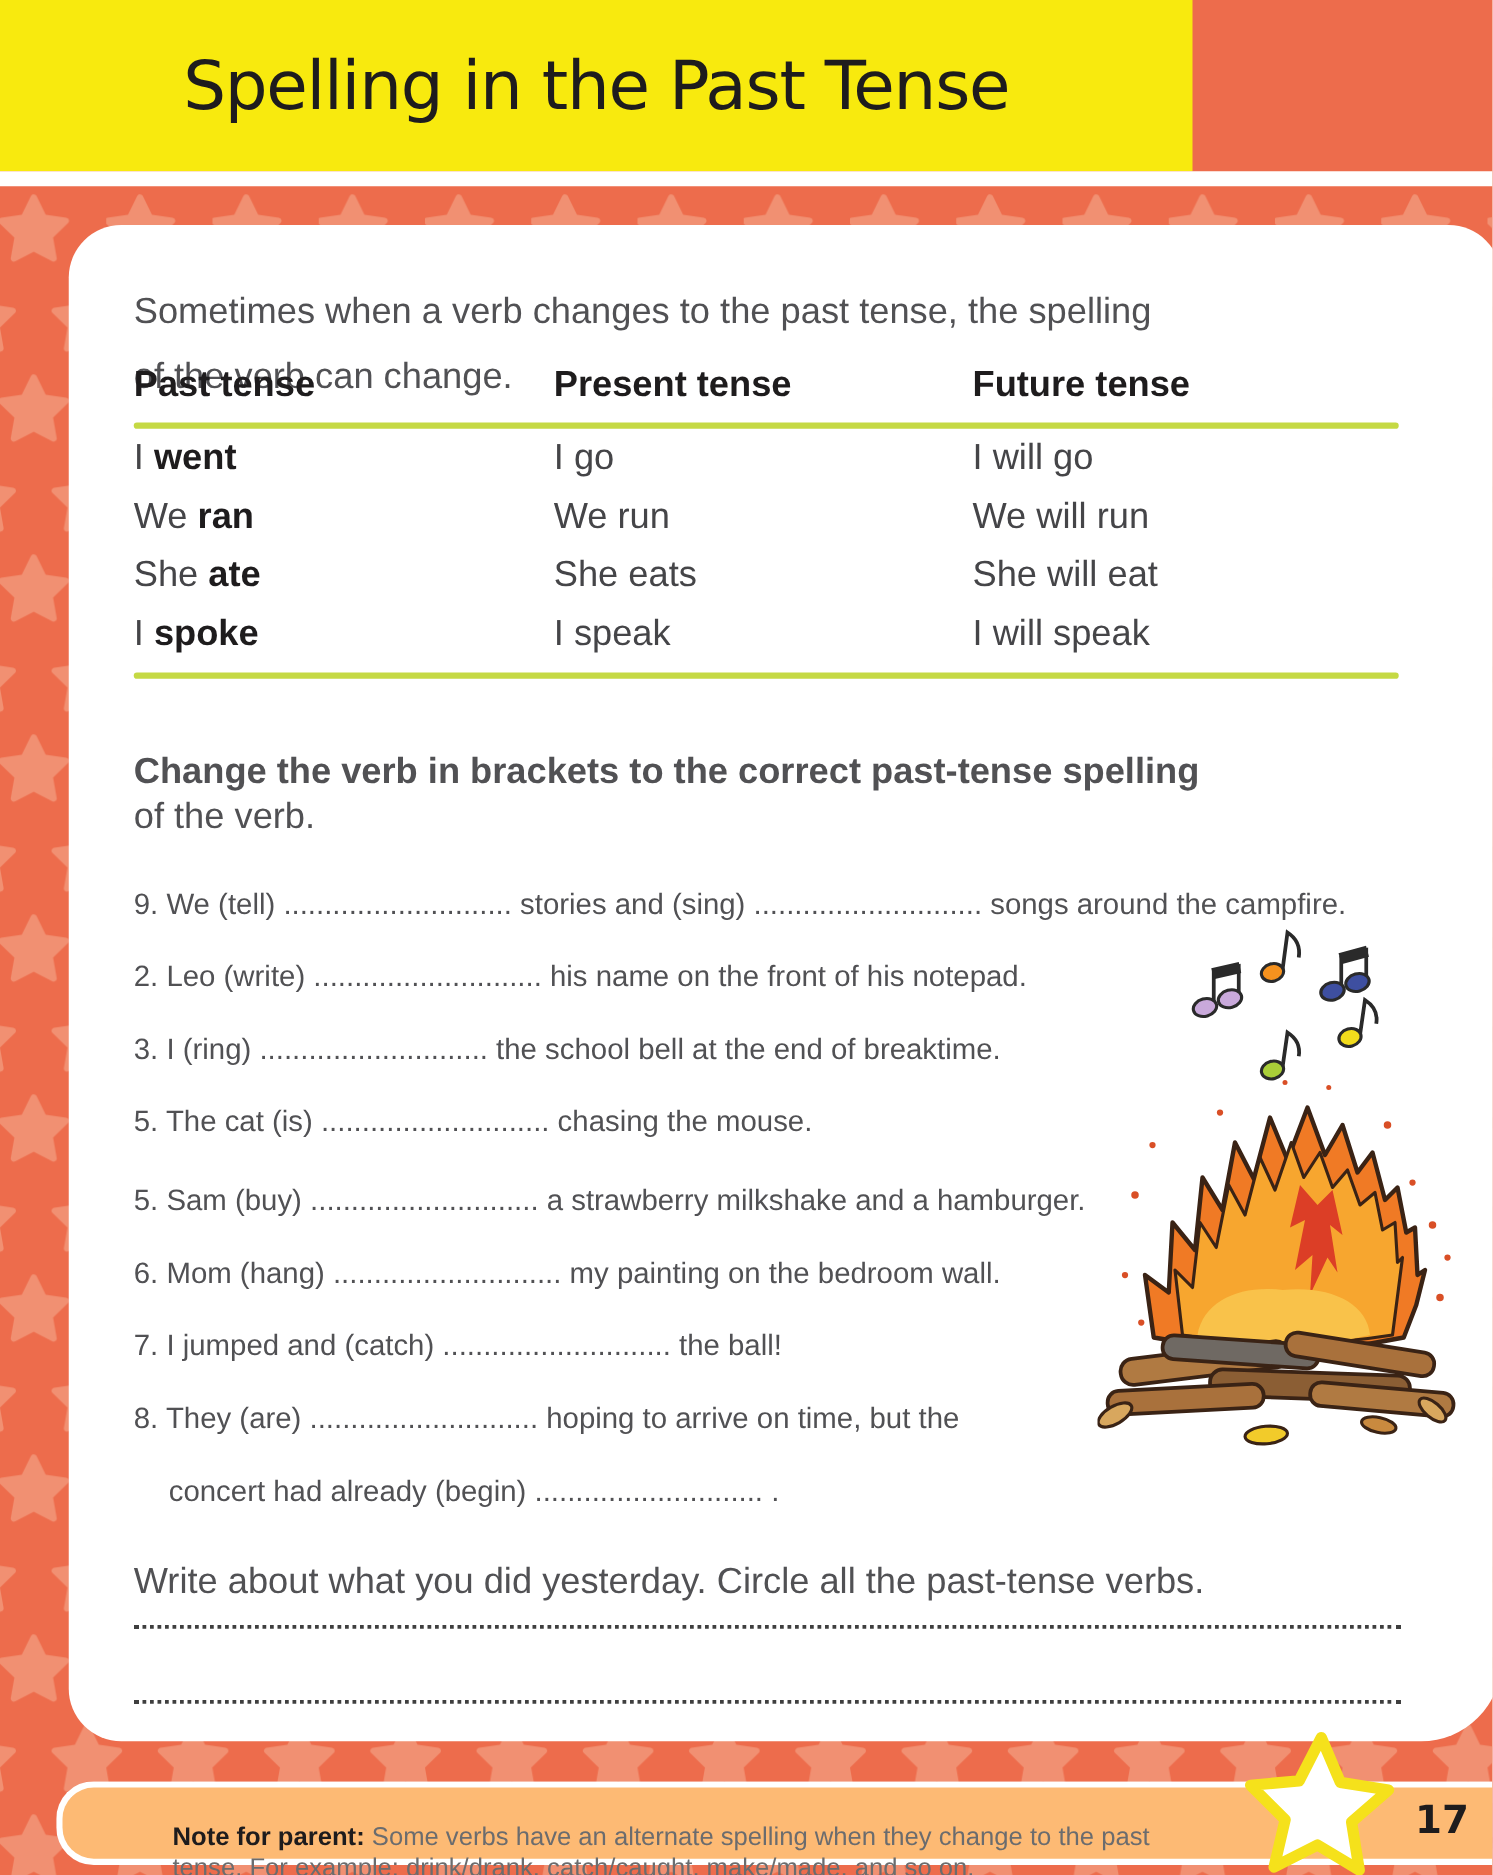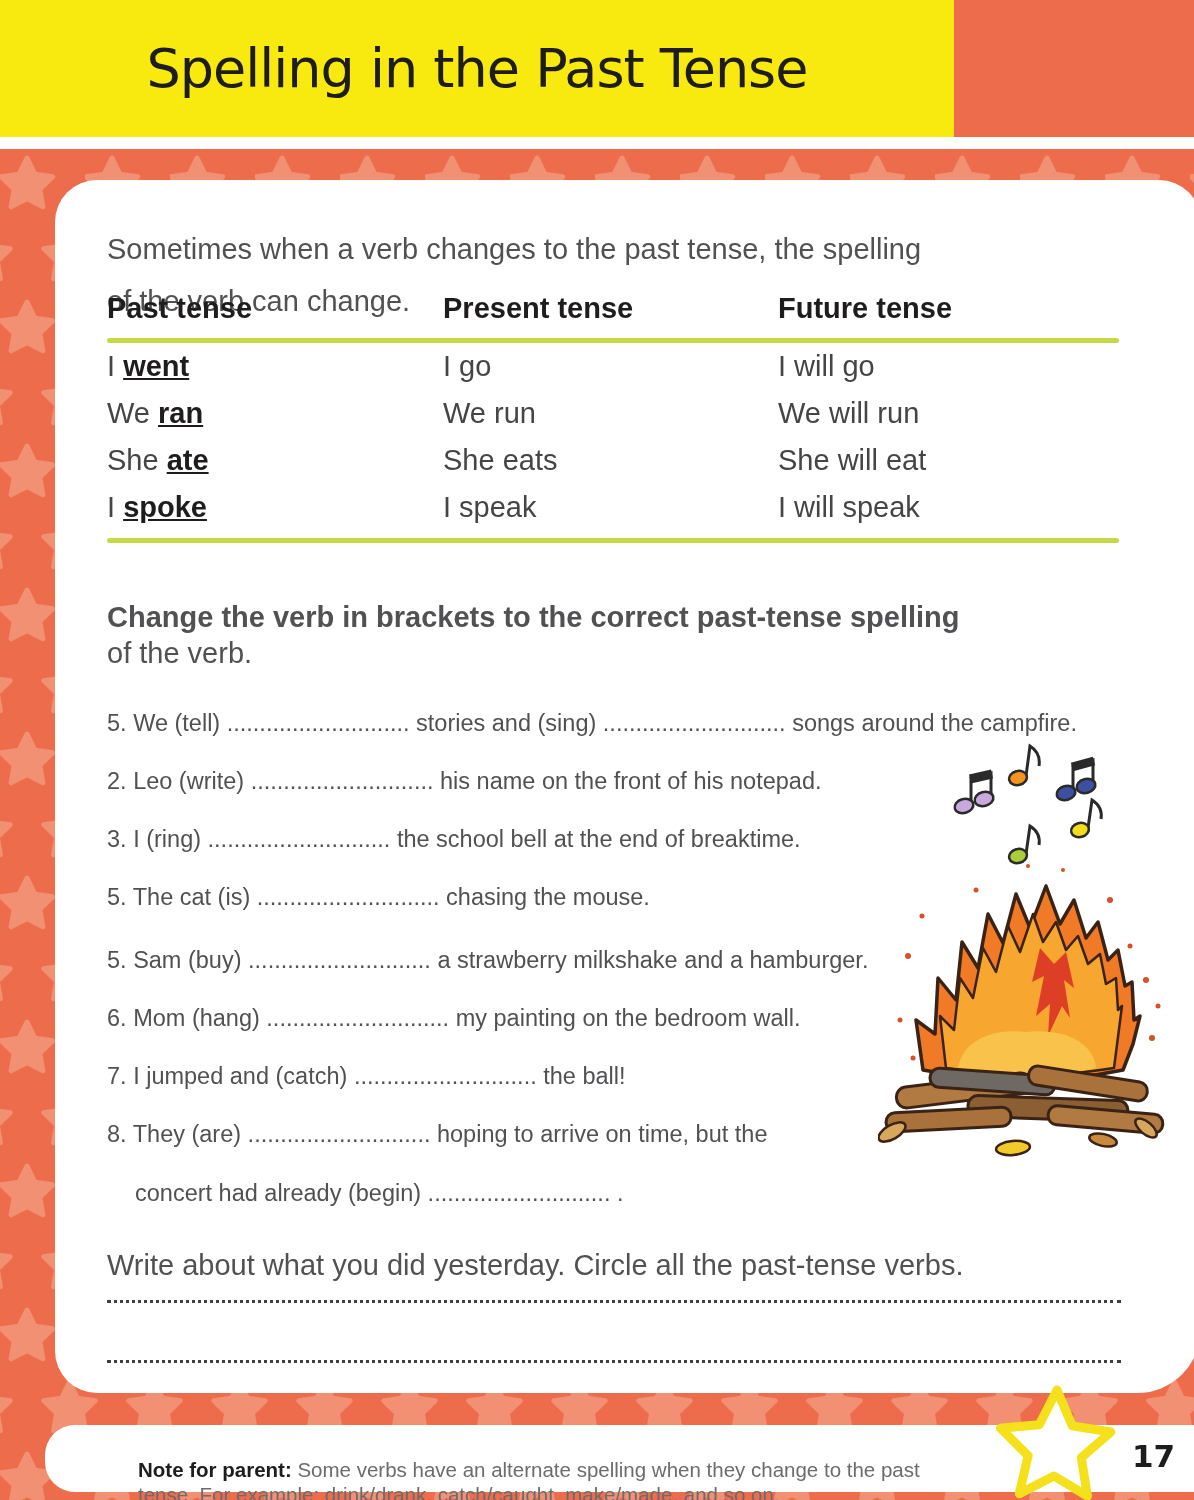--- a/index.html
+++ b/index.html
@@ -30,42 +30,42 @@
   .intro-1 { position:absolute; top:24px;  left:52px; }
   .intro-2 { position:absolute; top:76px;  left:52px; }
 
   .tense-table { position:absolute; top:112px; left:52px; width:1012px; }
   .t-head { display:grid; grid-template-columns:336px 335px 1fr; height:34px;
             font-size:29px; font-weight:bold; color:#1E1C1D; }
   .rule  { height:5px; background:#C5D944; border-radius:3px; margin-top:12px; }
   .rule-2 { margin-top:7px; }
   .t-row { display:grid; grid-template-columns:336px 335px 1fr; height:47px;
            align-items:center; font-size:29px; color:#454548; }
-  .t-row b { color:#1E1C1D;text-decoration:underline; }
+  .t-row b { color:#1E1C1D; }
 
   .instr-1 { position:absolute; top:392px; left:52px;font-weight:bold; }
   .instr-2 { position:absolute; top:428px; left:52px; }
 
   .ex-item { position:absolute; left:52px; font-size:23.5px; color:#515154; white-space:nowrap; }
   .ex-1 { top:506px; } .ex-2 { top:564px; } .ex-3 { top:622px; } .ex-4 { top:680px; }
   .ex-5 { top:743px; } .ex-6 { top:801px; } .ex-7 { top:859px; } .ex-8 { top:917px; }
   .ex-8b { top:976px; left:80px; }
 
   .prompt { position:absolute; top:1040px; left:52px; }
 
   .write-line { position:absolute; left:52px; width:1014px; height:25px;
                 border-bottom:3px dotted #3F3F3F; }
   .wl-1 { top:1098px; } .wl-2 { top:1158px; }
 
   .fire-svg { position:absolute; left:823px; top:558px; }
 
   
   .note-band {
     position:absolute; left:45px; top:1425px; width:1149px; height:67px;
-    background:#ffffff; border:5px solid #ffffff; border-right:none;
+    background:#fdba74; border:5px solid #ffffff; border-right:none;
     border-radius:30px 0 0 30px; box-sizing:border-box; z-index:5;
   }
   .note-text { padding:6px 0 0 88px; font-size:20.5px; line-height:25px;
                color:#6B6C6E; width:980px; }
   .note-text b { color:#1E1C1D; }
 
   .big-star { position:absolute; left:990px; top:1380px; z-index:6; }
   .page-number {
     position:absolute; left:1132px; top:1438px; z-index:7;
     font-family:"DejaVu Sans", sans-serif; font-size:31px; font-weight:bold; color:#1E1C1D;
@@ -126,21 +126,21 @@
         <span><span>I </span><b>spoke</b></span>
         <span>I speak</span>
         <span>I will speak</span>
       </div>
       <div class="rule rule-2"></div>
     </section>
 
     <p class="t29 instr-1">Change the verb in brackets to the correct past-tense spelling</p>
     <p class="t29 instr-2">of the verb.</p>
 
-    <p class="ex-item ex-1">5.  We (tell) ............................ stories and (sing) ............................ songs around the campfire.</p>
+    <p class="ex-item ex-1">9.  We (tell) ............................ stories and (sing) ............................ songs around the campfire.</p>
     <p class="ex-item ex-2">2. Leo (write) ............................ his name on the front of his notepad.</p>
     <p class="ex-item ex-3">3. I (ring) ............................ the school bell at the end of breaktime.</p>
     <p class="ex-item ex-4">5. The cat (is) ............................ chasing the mouse.</p>
     <p class="ex-item ex-5">5. Sam (buy) ............................ a strawberry milkshake and a hamburger.</p>
     <p class="ex-item ex-6">6. Mom (hang) ............................ my painting on the bedroom wall.</p>
     <p class="ex-item ex-7">7. I jumped and (catch) ............................ the ball!</p>
     <p class="ex-item ex-8">8. They (are) ............................ hoping to arrive on time, but the</p>
     <p class="ex-item ex-8b">concert had already (begin) ............................ .</p>
 
     <p class="t29 prompt">Write about what you did yesterday. Circle all the past-tense verbs.</p>

